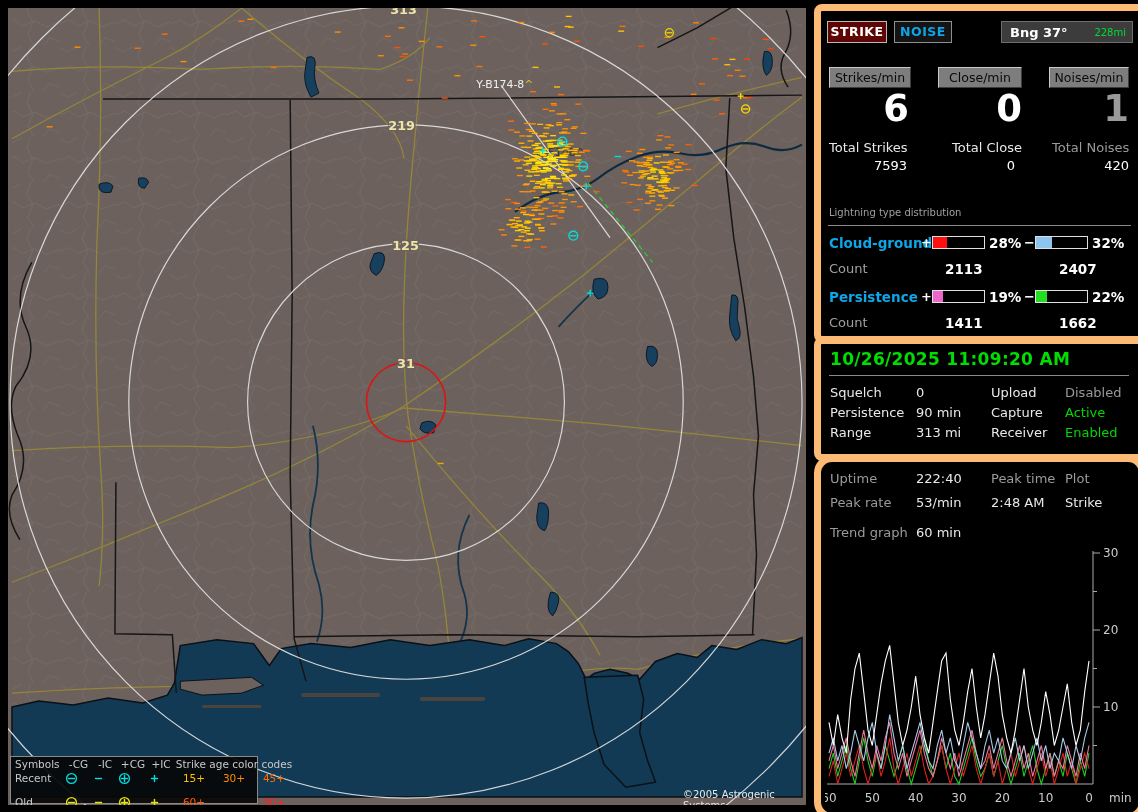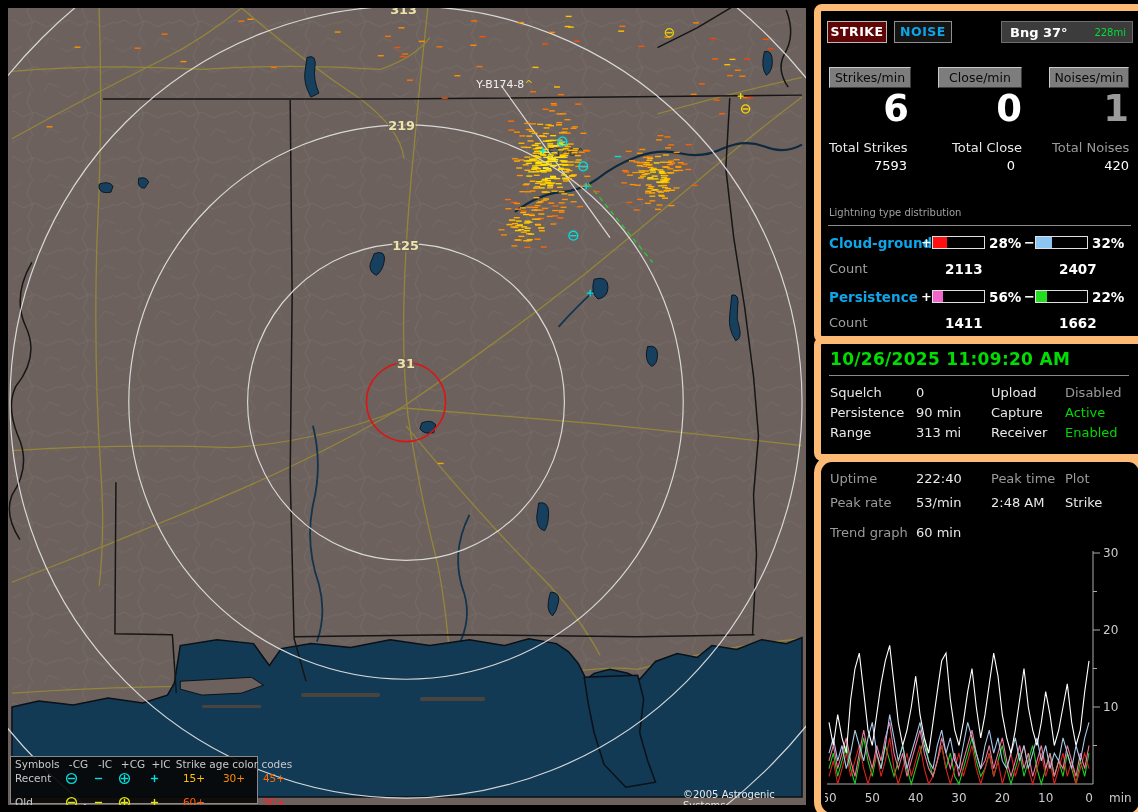--- a/index.html
+++ b/index.html
@@ -1760,21 +1760,21 @@
   <span class="abs pct" style="left:271px;top:224px">32%</span>
   <div class="abs cnt-label" style="left:8px;top:250px">Count</div>
   <div class="abs cnt-val" style="left:124px;top:250px">2113</div>
   <div class="abs cnt-val" style="left:238px;top:250px">2407</div>
 
   <div class="abs dist-label" style="left:8px;top:278px">Persistence</div>
   <span class="abs sign" style="left:100px;top:278px">+</span>
   <div class="abs bar" style="left:111px;top:279px">
       <i id="bar-ic-plus" style="width: 19%; background: rgb(238, 102, 204);"></i>
     </div>
-  <span class="abs pct" style="left:168px;top:278px">56%</span>
+  <span class="abs pct" style="left:168px;top:278px">19%</span>
   <span class="abs sign" style="left:203px;top:278px">−</span>
   <div class="abs bar" style="left:214px;top:279px">
       <i id="bar-ic-minus" style="width: 22%; background: rgb(34, 221, 34);"></i>
     </div>
   <span class="abs pct" style="left:271px;top:278px">22%</span>
   <div class="abs cnt-label" style="left:8px;top:304px">Count</div>
   <div class="abs cnt-val" style="left:124px;top:304px">1411</div>
   <div class="abs cnt-val" style="left:238px;top:304px">1662</div>
 </div>
 

